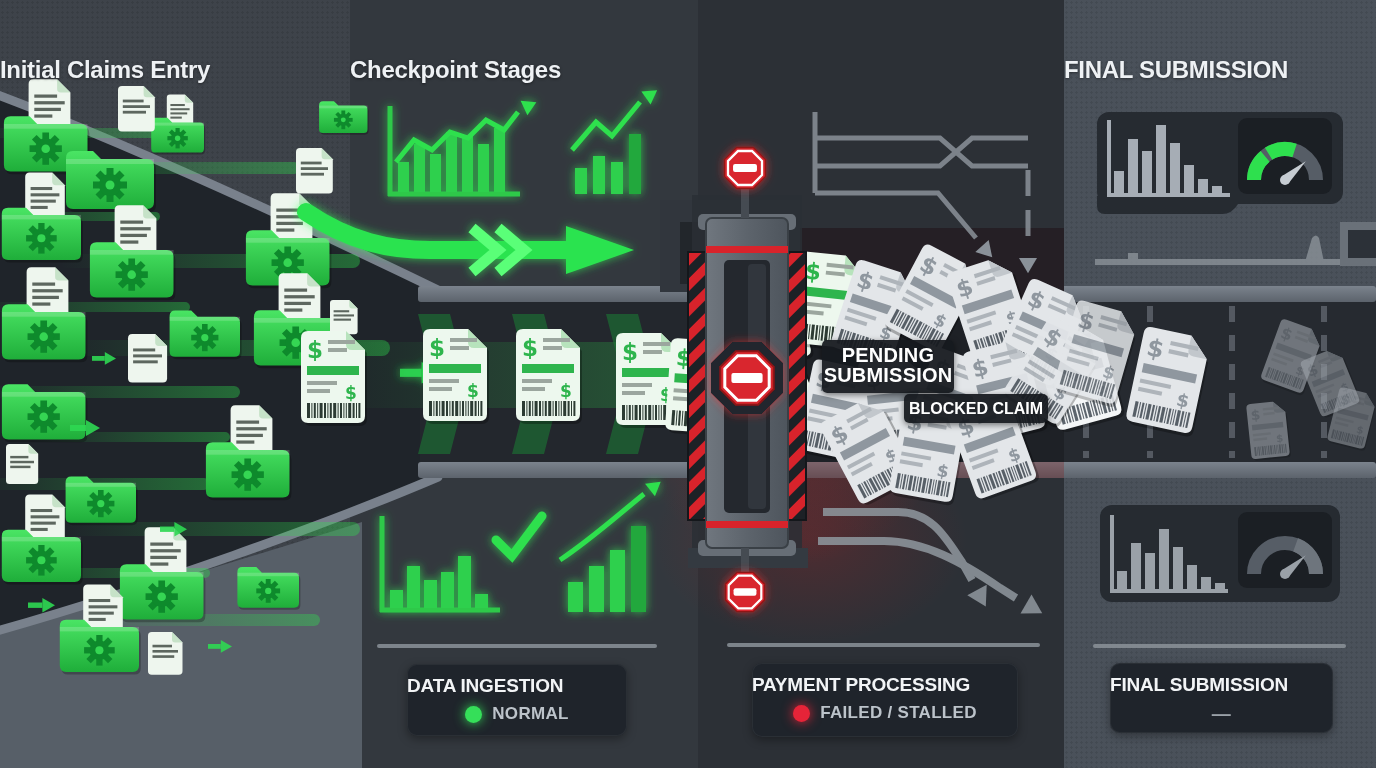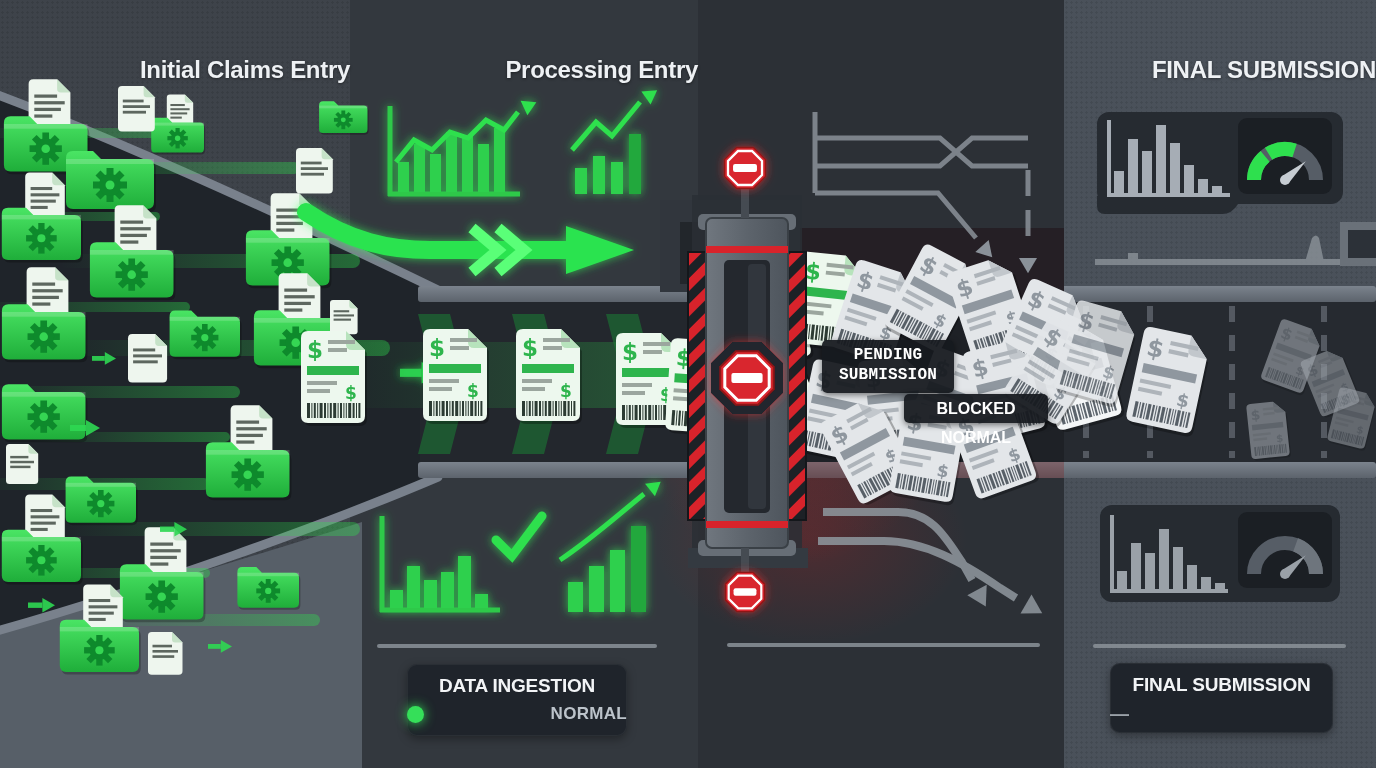--- a/index.html
+++ b/index.html
@@ -5,33 +5,33 @@
   html,body{margin:0;padding:0;background:#16191d;}
   #stage{position:relative;width:1376px;height:768px;overflow:hidden;
          font-family:"Liberation Sans",sans-serif;-webkit-font-smoothing:antialiased;}
   .panel{position:absolute;top:0;height:768px;}
   .p1{left:0;width:350px;background:#3e434a;}
   .p2{left:350px;width:348px;background:#33383e;}
   .p3{left:698px;width:366px;background:#2c3036;}
   .p4{left:1064px;width:312px;background:#4a515a;}
   .dots{background-image:radial-gradient(rgba(0,0,0,.09) 1px,transparent 1.3px);background-size:5px 5px;}
   .glow{position:absolute;pointer-events:none;}
-  .section-title{position:absolute;top:56px;text-align:right;color:#eef1f4;font-weight:bold;
+  .section-title{position:absolute;top:56px;text-align:left;color:#eef1f4;font-weight:bold;
     font-size:24px;letter-spacing:-.3px;text-shadow:0 1px 3px rgba(0,0,0,.45);}
   #art{position:absolute;left:0;top:0;}
   .callout{position:absolute;background:rgba(22,26,31,.94);color:#fff;font-weight:bold;
     border-radius:5px;text-align:center;box-shadow:0 2px 6px rgba(0,0,0,.5);}
-  .callout .cl-line{display:block;font-size:16px;line-height:20px;letter-spacing:.2px;font-family:Liberation Mono, monospace;}
+  .callout .cl-line{display:block;font-size:20px;line-height:20px;letter-spacing:.2px;}
   #callout-pending{left:822px;top:340px;width:132px;height:48px;padding-top:5px;}
   #callout-blocked{left:904px;top:394px;width:144px;height:29px;line-height:29px;font-size:16px;}
   .divider{position:absolute;height:4px;background:#8b9299;border-radius:2px;opacity:.85;}
   .status-panel{position:absolute;background:#1f242b;border-radius:10px;
     box-shadow:inset 0 0 0 1px rgba(255,255,255,.05),0 3px 10px rgba(0,0,0,.35);}
-  .sp-title{margin-top:11px;text-align:center;color:#f2f4f6;font-weight:bold;font-size:19px;letter-spacing:-.2px;}
-  .sp-row{display:flex;align-items:center;justify-content:space-between;gap:10px;margin-top:7px;}
+  .sp-title{margin-top:11px;text-align:left;color:#f2f4f6;font-weight:bold;font-size:19px;letter-spacing:-.2px;}
+  .sp-row{display:flex;align-items:center;justify-content:center;gap:10px;margin-top:7px;}
   .sp-dot{width:17px;height:17px;border-radius:50%;}
   .sp-status{color:#bcc3ca;font-weight:bold;font-size:17px;letter-spacing:.3px;}
   .sp-idle .sp-status{color:#9aa1a8;font-size:19px;}
 </style>
 </head>
 <body>
 
 <div id="stage">
 
   <div class="panel p1 dots"></div>
@@ -1513,40 +1513,47 @@
  <path d="M823 512 H 898 C 932 512 946 538 962 562 L 972 580"></path>
  <path d="M818 541 H 884 C 924 541 962 562 1000 588 L 1016 598"></path>
 </g>
       <g opacity=".9">
  <polygon points="0,-11 18.7,0 0,11" fill="#8b9299" transform="translate(977 590) rotate(62)"></polygon>
         <polygon points="0,-11 18.7,0 0,11" fill="#8b9299" transform="translate(1026 604) rotate(30)"></polygon>
 </g>
     </svg>
 
   <div class="section-title" style="left:0;width:350px">Initial Claims Entry</div>
-  <div class="section-title" style="left:350px;width:348px">Processing Entry</div>
+  <div class="section-title" style="left:350px;width:348px">Checkpoint Stages</div>
   <div class="section-title" style="left:1064px;width:312px">FINAL SUBMISSION</div>
 
   <div class="callout" id="callout-pending">
     <span class="cl-line">PENDING</span>
     <span class="cl-line">SUBMISSION</span>
   </div>
-  <div class="callout" id="callout-blocked">BLOCKED NORMAL</div>
+  <div class="callout" id="callout-blocked">BLOCKED CLAIM</div>
 
   <div class="divider" style="left:377px;top:644px;width:280px"></div>
   <div class="divider" style="left:727px;top:643px;width:313px"></div>
   <div class="divider" style="left:1093px;top:644px;width:253px"></div>
 
   <div class="status-panel" style="left:407px;top:664px;width:220px;height:72px">
     <div class="sp-title">DATA INGESTION</div>
     <div class="sp-row">
       <span class="sp-dot" style="background: rgb(53, 223, 89); box-shadow: rgb(53, 223, 89) 0px 0px 12px;"></span>
       <span class="sp-status">NORMAL</span>
     </div>
   </div>
+  <div class="status-panel" style="left:752px;top:663px;width:266px;height:74px">
+    <div class="sp-title">PAYMENT PROCESSING</div>
+    <div class="sp-row">
+      <span class="sp-dot" style="background: rgb(230, 36, 56); box-shadow: rgb(230, 36, 56) 0px 0px 12px;"></span>
+      <span class="sp-status">FAILED / STALLED</span>
+    </div>
+  </div>
   <div class="status-panel sp-idle" style="left:1110px;top:663px;width:223px;height:70px">
     <div class="sp-title">FINAL SUBMISSION</div>
     <div class="sp-row">
 
       <span class="sp-status">—</span>
     </div>
   </div>
 </div>
 
 </body></html>

